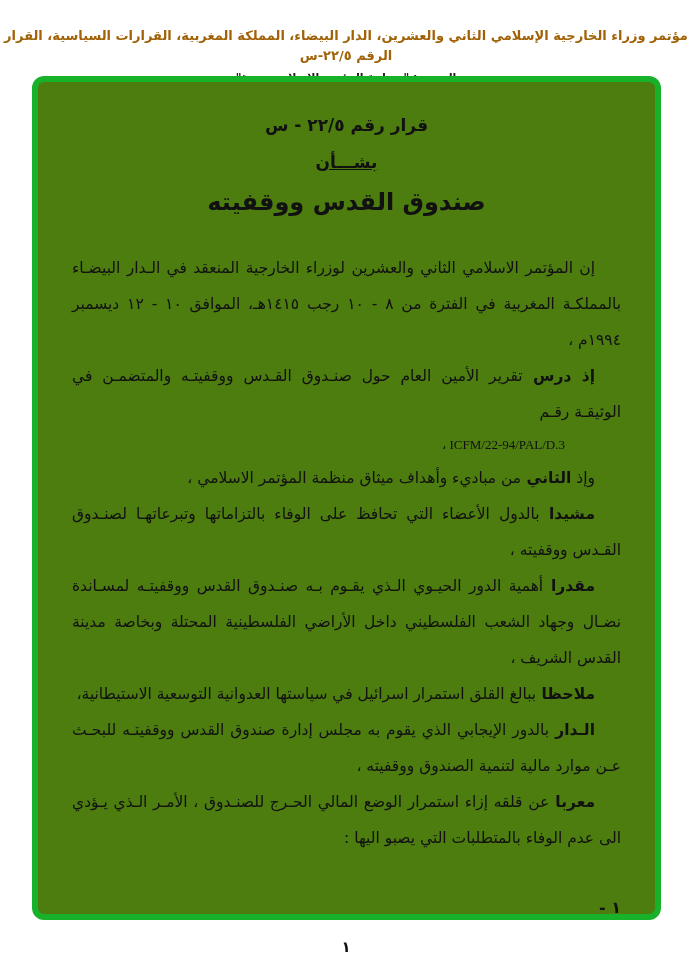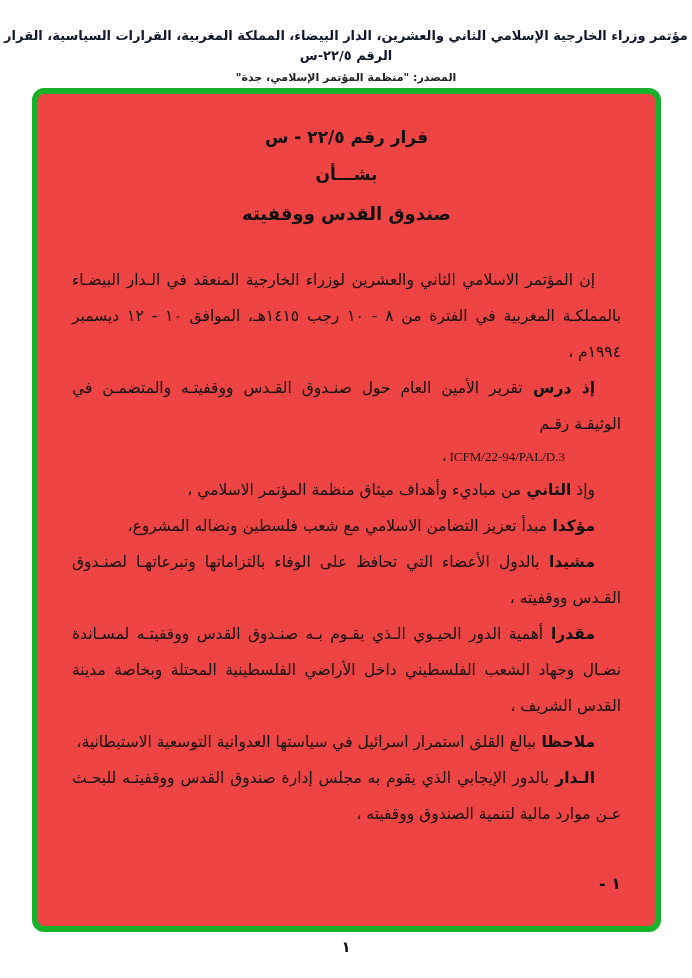--- a/index.html
+++ b/index.html
@@ -11,52 +11,52 @@
     overflow:hidden;
   }
   .page-header{
     padding-top:26px;
     text-align:center;
     direction:rtl;
   }
   .page-header .line1{
     font-size:13px;
     font-weight:bold;
-    color:#0f172a;
+    color:#a16207;
     line-height:20px;
   }
   .page-header .line2{
     font-size:11px;
     font-weight:bold;
     color:#222;
     line-height:20px;
     margin-top:2px;
   }
   .doc-box{
     position:absolute;
     left:32px;
-    top:88px;
+    top:76px;
     width:617px;
     height:832px;
     border:6px solid #17b22a;
     border-radius:12px;
-    background:#ef4444;
+    background:#4d7c0f;
   }
   .doc-content{
     direction:rtl;
     padding:26px 34px 0 34px;
     color:#111;
   }
   .title-block{
     text-align:center;
     font-weight:bold;
   }
   .title-block .t1{font-size:17px;line-height:34px;}
-  .title-block .t2{font-size:17px;line-height:40px;}
-  .title-block .t3{font-size:18px;line-height:40px;letter-spacing:1px;}
+  .title-block .t2{font-size:17px;line-height:40px;text-decoration:underline;}
+  .title-block .t3{font-size:24px;line-height:40px;letter-spacing:1px;}
   .body-block{
     margin-top:28px;
     font-size:15.5px;
   }
   .para{
     text-align:justify;
     text-align-last:right;
     text-indent:26px;
     line-height:36px;
     margin:0;
@@ -114,25 +114,25 @@
     <div class="title-block">
       <div class="t1">قرار رقم ٢٢/٥ - س</div>
       <div class="t2">بشـــأن</div>
       <div class="t3">صندوق القدس ووقفيته</div>
     </div>
     <div class="body-block">
         <div class="para"><span>إن المؤتمر الاسلامي الثاني والعشرين لوزراء الخارجية المنعقد في الـدار البيضـاء بالمملكـة المغربية في الفترة من ٨ - ١٠ رجب ١٤١٥هـ، الموافق ١٠ - ١٢ ديسمبر ١٩٩٤م ،</span></div>
         <div class="para"><span class="lead">إذ درس </span><span>تقرير الأمين العام حول صنـدوق القـدس ووقفيتـه والمتضمـن في الوثيقـة رقـم</span></div>
         <div class="doc-ref">ICFM/22-94/PAL/D.3 ،</div>
         <div class="para"><span>وإذ </span><span class="lead">الثاني </span><span>من مباديء وأهداف ميثاق منظمة المؤتمر الاسلامي ،</span></div>
-        <div class="para"><span class="lead">مؤكدا </span><span>مبدأ تعزيز التضامن الاسلامي مع شعب فلسطين ونضاله المشروع،</span></div>
         <div class="para"><span class="lead">مشيدا </span><span>بالدول الأعضاء التي تحافظ على الوفاء بالتزاماتها وتبرعاتهـا لصنـدوق القـدس ووقفيته ،</span></div>
         <div class="para"><span class="lead">مقدرا </span><span>أهمية الدور الحيـوي الـذي يقـوم بـه صنـدوق القدس ووقفيتـه لمسـاندة نضـال وجهاد الشعب الفلسطيني داخل الأراضي الفلسطينية المحتلة وبخاصة مدينة القدس الشريف ،</span></div>
         <div class="para"><span class="lead">ملاحظا </span><span>ببالغ القلق استمرار اسرائيل في سياستها العدوانية التوسعية الاستيطانية،</span></div>
         <div class="para"><span class="lead">الـدار </span><span>بالدور الإيجابي الذي يقوم به مجلس إدارة صندوق القدس ووقفيتـه للبحـث عـن موارد مالية لتنمية الصندوق ووقفيته ،</span></div>
+        <div class="para"><span class="lead">معربا </span><span>عن قلقه إزاء استمرار الوضع المالي الحـرج للصنـدوق ، الأمـر الـذي يـؤدي الى عدم الوفاء بالمتطلبات التي يصبو اليها :</span></div>
       </div>
     <div class="list-block">
         <div class="list-item">
           <span class="num">١ -</span>
           <span class="txt"></span>
         </div>
       </div>
   </div>
 </div>
 

